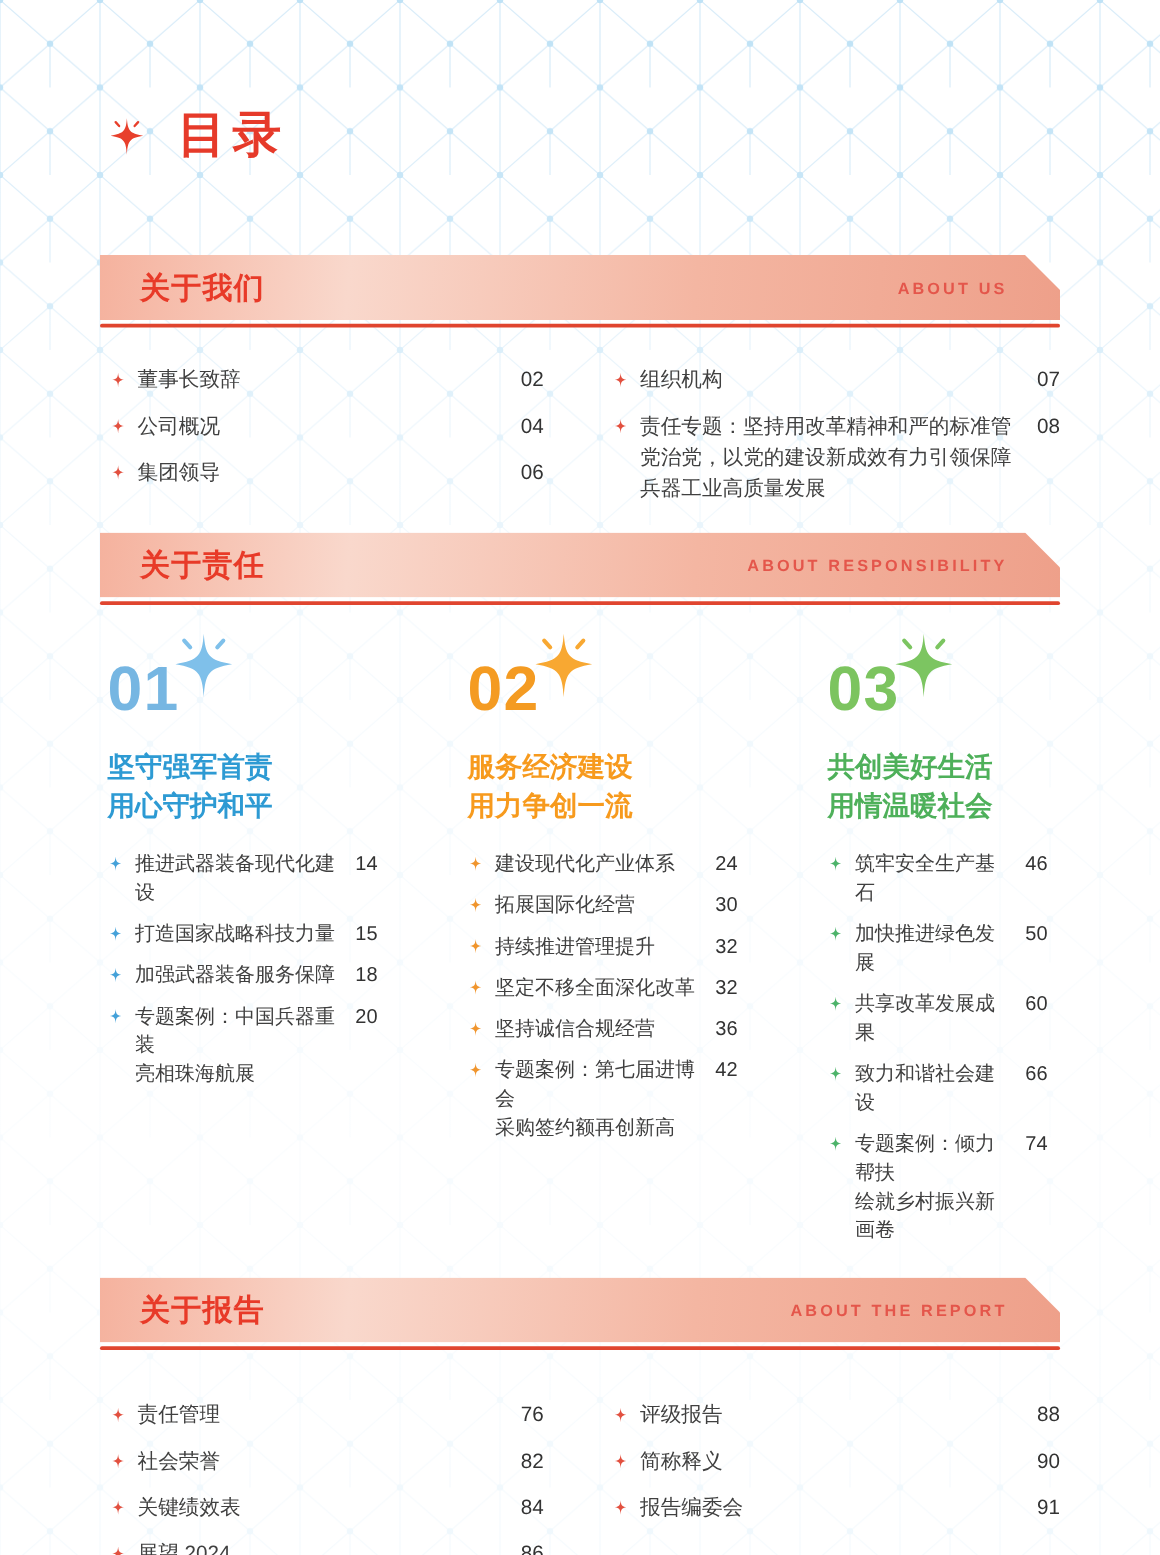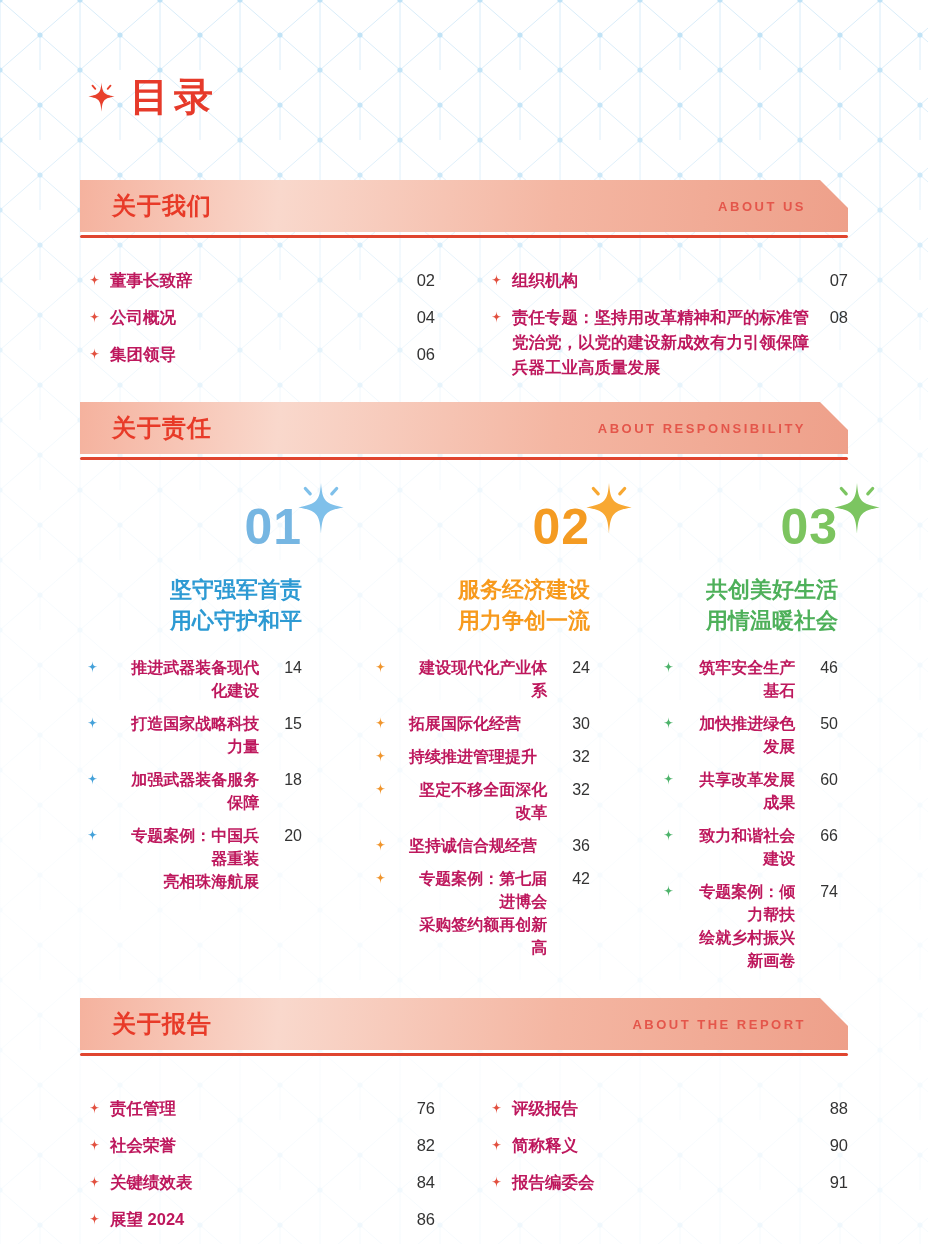--- a/index.html
+++ b/index.html
@@ -22,70 +22,70 @@
       rgba(255,255,255,0.88) 900px,
       rgba(255,255,255,0.82) 1120px,
       rgba(255,255,255,0.75) 1244px);
   }
   .content{position:absolute;left:80px;top:0;width:768px;z-index:2;}
 
   
   .title-row{display:flex;align-items:center;gap:13px;margin-top:74px;padding-left:6px;}
   .title-spark{width:31px;height:31px;color:#e8402c;flex:0 0 auto;}
   h1.page-title{
-    margin:0;font-size:39px;line-height:46px;font-weight:900;
+    margin:12px;font-size:39px;line-height:46px;font-weight:900;
     color:#e63a2a;letter-spacing:5px;
   }
 
   
   .band-wrap{margin-top:12px;}
   .band{
     position:relative;height:52px;
     background:linear-gradient(95deg,#f5b29e 0%,#f9d8cc 26%,#f4b6a2 62%,#eea08a 100%);
     clip-path:polygon(0 0,calc(100% - 28px) 0,100% 28px,100% 100%,0 100%);
     display:flex;align-items:center;justify-content:space-between;
   }
   .band-title{font-size:24px;font-weight:800;color:#e83a28;padding-left:32px;letter-spacing:1px;}
   .band-en{font-size:13px;font-weight:800;color:#e4564b;letter-spacing:2.5px;padding-right:42px;}
   .band-underline{height:3px;background:#e0452f;margin-top:3px;border-radius:2px;}
 
   
   .toc-item{display:flex;align-items:flex-start;margin-bottom:12px;}
   .bullet{width:13px;height:13px;flex:0 0 auto;margin:6px 9px 0 0;}
-  .toc-label{font-size:16.5px;line-height:25px;color:#be185d;white-space:pre-line;font-weight:bold;}
+  .toc-label{font-size:16.5px;line-height:25px;color:#404040;white-space:pre-line;}
   .toc-page{margin-left:auto;padding-left:12px;font-size:16.5px;line-height:25px;color:#333;}
 
   .c-red{color:#e2503f;}
   .c-blue{color:#44a1d9;}
   .c-orange{color:#f0952d;}
   .c-green{color:#4db36a;}
 
   
   .two-col{display:grid;grid-template-columns:347px 1fr;column-gap:55px;
            padding-left:8px;margin-top:30px;margin-bottom:10px;}
 
   
   .chapters{display:grid;grid-template-columns:222px 222px 182px;column-gap:66px;
             margin-top:24px;margin-bottom:16px;}
-  .chapter{padding-left:6px;text-align:right;}
+  .chapter{padding-left:6px;}
   .num-wrap{position:relative;display:inline-block;height:72px;margin-top:14px;}
   .chapter-num{font-size:50px;line-height:58px;font-weight:800;letter-spacing:1px;}
   .num-blue{color:#76b6e2;}
   .num-orange{color:#f49b22;}
   .num-green{color:#7cc45f;}
   .num-spark{position:absolute;top:-16px;right:-46px;width:54px;height:54px;}
   .spark-blue{color:#7fc0ea;}
   .spark-orange{color:#f8a832;}
   .spark-green{color:#7cc561;}
   .chapter-headline{font-size:22px;line-height:31px;font-weight:800;white-space:pre-line;margin-top:4px;}
   .hl-blue{color:#2d9ad3;}
   .hl-orange{color:#f79a1d;}
   .hl-green{color:#4eb05a;}
   .chapter-items{margin-top:20px;}
-  .chapter .toc-item{margin-bottom:10px;gap:13px;}
+  .chapter .toc-item{margin-bottom:10px;}
   .chapter .toc-label{font-size:16px;line-height:23px;}
   .chapter .toc-page{font-size:16px;line-height:23px;}
   .chapter .bullet{margin-top:5px;}
 
   .hidden-defs{position:absolute;width:0;height:0;overflow:hidden;}
 </style>
 </head>
 <body>
 
 <svg class="hidden-defs" aria-hidden="true">

